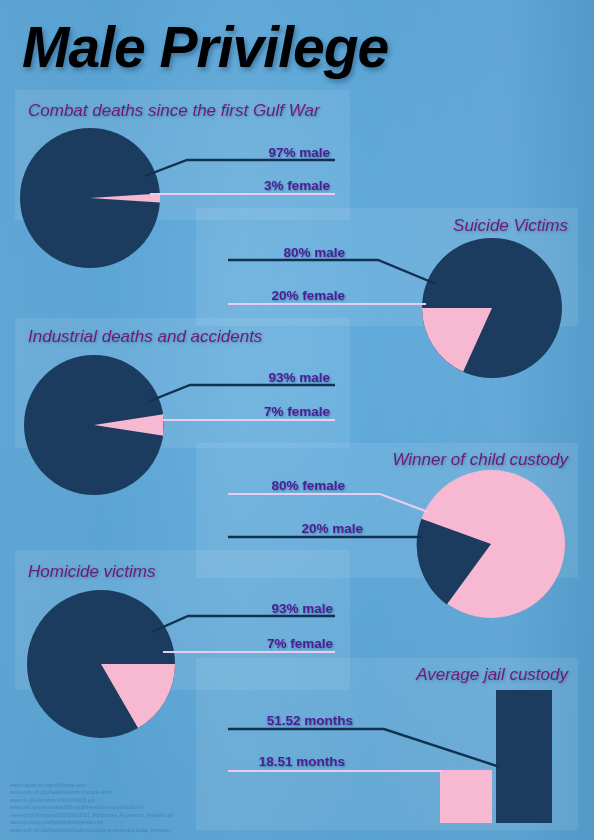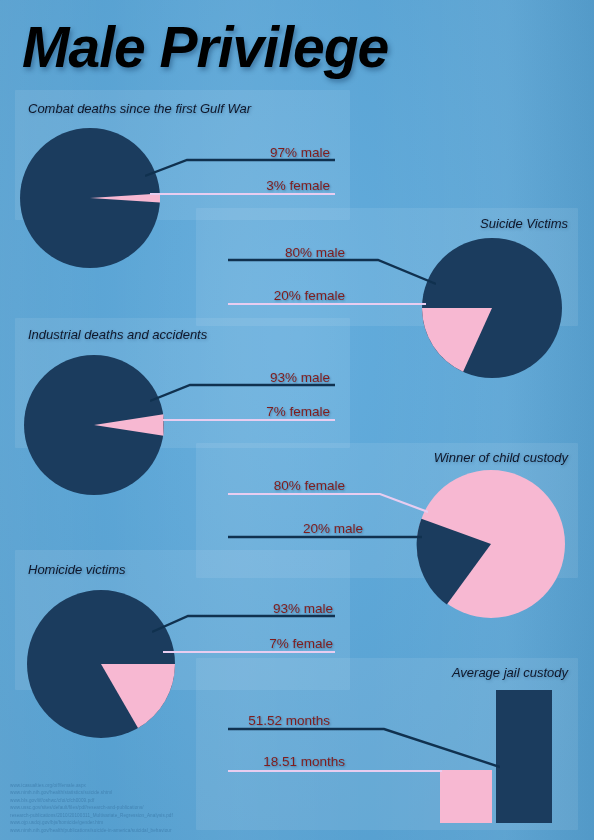--- a/index.html
+++ b/index.html
@@ -35,38 +35,38 @@
   }
 
   
   .panel {
     position:absolute;
     background:rgba(255,255,255,0.085);
     border-radius:1px;
   }
   .panel-title {
     position:absolute;
-    font-size:13px;
+    font-size:17px;
     font-style:italic;
-    color:#0f172a;
+    color:#701a75;
     white-space:nowrap;
     text-shadow:1px 1px 3px rgba(20,60,100,0.35);
   }
   .panel-title.right { text-align:right; }
 
   
   .pie { position:absolute; }
 
   
   .callout { position:absolute; }
   .callout-text {
     position:absolute;
     font-size:13.5px;
-    font-weight:normal;
-    color:#7f1d1d;
+    font-weight:bold;
+    color:#4c1d95;
     white-space:nowrap;
     text-shadow:1px 1px 2px rgba(20,60,100,0.4);
   }
   .callout-text.r { text-align:right; }
   .leader { position:absolute; }
 
   
   .bar { position:absolute; }
   .bar-male   { background:#1b3c5e; }
   .bar-female { background:#f7b8d2; }
@@ -197,21 +197,21 @@
   </svg>
 </div>
 
 <div class="panel" style="left:196px; top:658px; width:382px; height:172px;"></div>
 <div class="panel-title right" style="left:318px; top:665px; width:250px;">Average jail custody</div>
 
 <div class="bar bar-male" style="left:496px; top:690px; width:56px; height:133px;"></div>
 <div class="bar bar-female" style="left:440px; top:770px; width:52px; height:53px;"></div>
 
 <div class="callout">
-  <div class="callout-text r" style="left:185px; top:713px; width:145px;">51.52 months</div>
+  <div class="callout-text r" style="left:208px; top:713px; width:145px;">51.52 months</div>
   <svg class="leader" style="left:228px; top:727px;" width="272" height="42">
     <polyline points="0,2 156,2 272,40" fill="none" stroke="#10314f" stroke-width="2.4"></polyline>
   </svg>
 </div>
 <div class="callout">
   <div class="callout-text r" style="left:200px; top:754px; width:145px;">18.51 months</div>
   <svg class="leader" style="left:228px; top:769px;" width="214" height="6">
     <line x1="0" y1="2" x2="214" y2="2" stroke="#e8cdf0" stroke-width="2.2"></line>
   </svg>
 </div>

